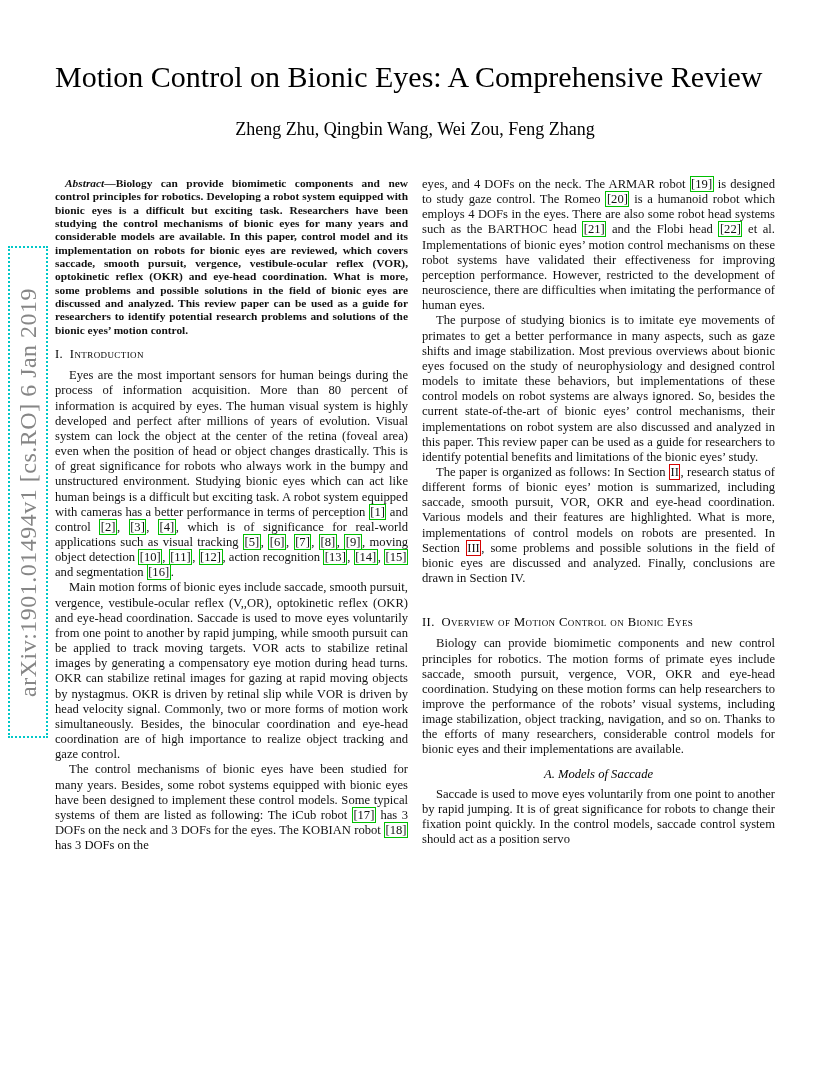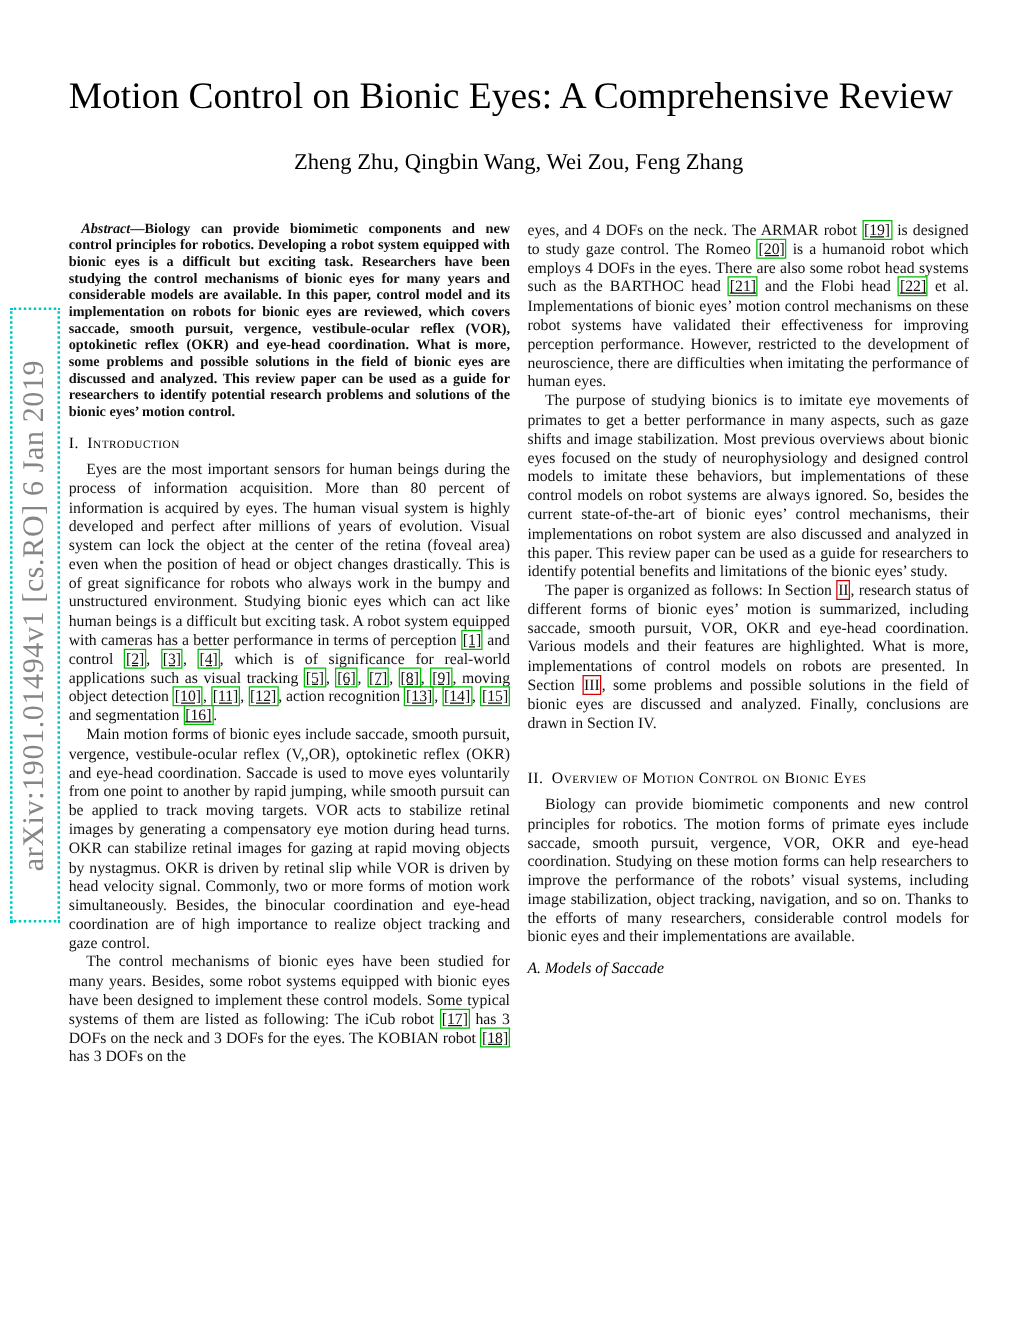--- a/index.html
+++ b/index.html
@@ -66,33 +66,32 @@
     font-variant: small-caps;
     letter-spacing: 0.4px;
     margin: 10px 0 6px;
     color: #000;
   }
   h2.section.second { margin-top: 29px; }
   h3.subsection {
     font-size: 12.6px;
     font-weight: normal;
     font-style: italic;
-    text-align: left;
+    text-align: center;
     margin: 9px 0 5px;
     color: #000;
   }
 
   p.body-par { text-indent: 14px; }
   p.cont-par { text-indent: 0; }
 
   .cite {
     border: 1px solid var(--citation-border, #00bf00);
     padding: 0 0.5px;
     white-space: nowrap;
-    text-decoration: underline;
   }
   .secref {
     border: 1px solid var(--secref-border, #d40000);
     padding: 0 0.5px;
     white-space: nowrap;
   }
 </style>
 </head>
 <body>
 
@@ -130,17 +129,18 @@
         <p class="body-par">The purpose of studying bionics is to imitate eye movements of primates to get a better performance in many aspects, such as gaze shifts and image stabilization. Most previous overviews about bionic eyes focused on the study of neurophysiology and designed control models to imitate these behaviors, but implementations of these control models on robot systems are always ignored. So, besides the current state-of-the-art of bionic eyes’ control mechanisms, their implementations on robot system are also discussed and analyzed in this paper. This review paper can be used as a guide for researchers to identify potential benefits and limitations of the bionic eyes’ study.</p>
 
         <p class="body-par">The paper is organized as follows: In Section <span class="secref">II</span>, research status of different forms of bionic eyes’ motion is summarized, including saccade, smooth pursuit, VOR, OKR and eye-head coordination. Various models and their features are highlighted. What is more, implementations of control models on robots are presented. In Section <span class="secref">III</span>, some problems and possible solutions in the field of bionic eyes are discussed and analyzed. Finally, conclusions are drawn in Section IV.</p>
 
         <h2 class="section second">II. Overview of Motion Control on Bionic Eyes</h2>
 
         <p class="body-par">Biology can provide biomimetic components and new control principles for robotics. The motion forms of primate eyes include saccade, smooth pursuit, vergence, VOR, OKR and eye-head coordination. Studying on these motion forms can help researchers to improve the performance of the robots’ visual systems, including image stabilization, object tracking, navigation, and so on. Thanks to the efforts of many researchers, considerable control models for bionic eyes and their implementations are available.</p>
 
         <h3 class="subsection">A. Models of Saccade</h3>
 
+        <p class="body-par">Saccade is used to move eyes voluntarily from one point to another by rapid jumping. It is of great significance for robots to change their fixation point quickly. In the control models, saccade control system should act as a position servo</p>
       </div>
 
     </div>
   </div>
 </div>
 
 </body></html>

